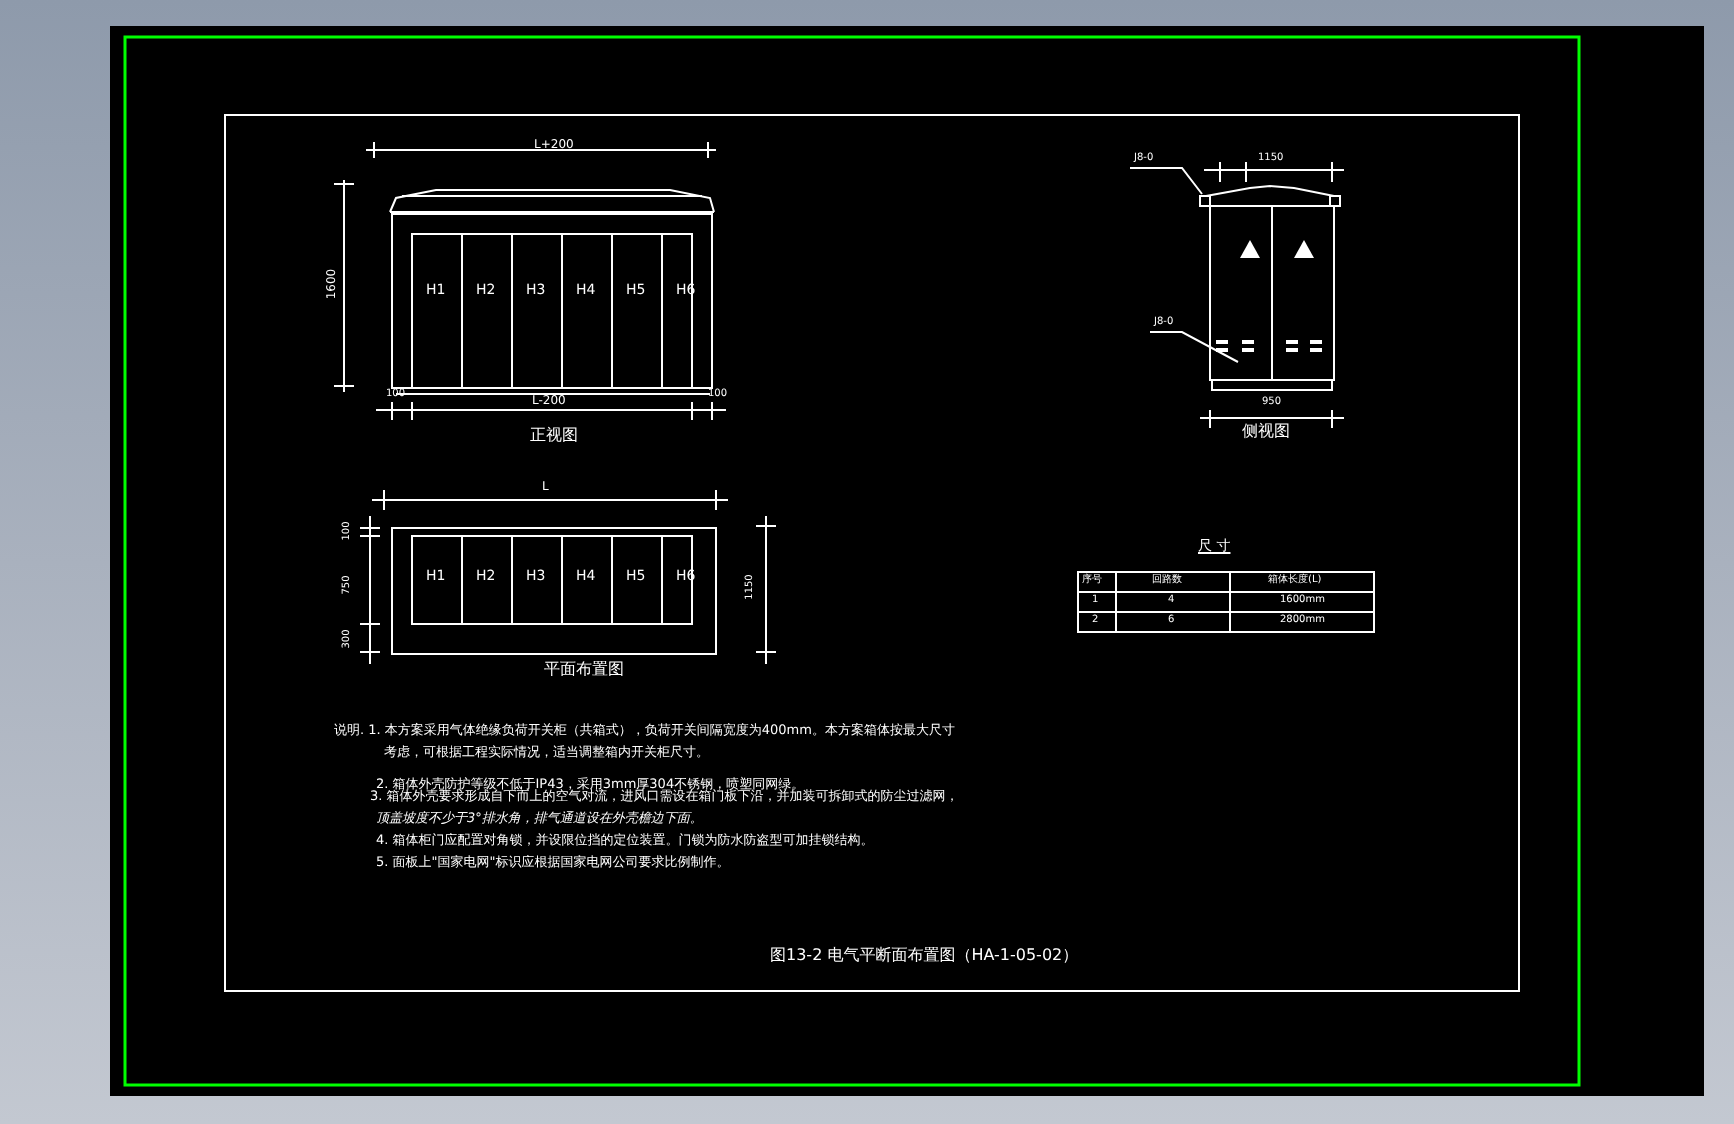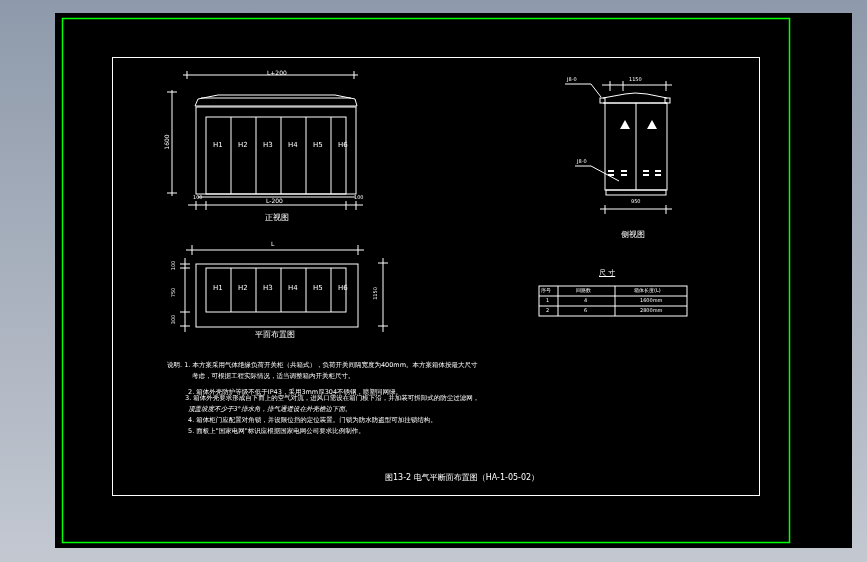--- a/index.html
+++ b/index.html
@@ -147,27 +147,27 @@
   <span class="txt" style="left:114px;top:304px;font-size:5px;transform:rotate(-90deg);">300</span>
   <span class="txt" style="left:314px;top:278px;font-size:5px;transform:rotate(-90deg);">1150</span>
   <div>
     <span class="txt" style="left:158px;top:272px;font-size:7px;">H1</span>
     <span class="txt" style="left:183px;top:272px;font-size:7px;">H2</span>
     <span class="txt" style="left:208px;top:272px;font-size:7px;">H3</span>
     <span class="txt" style="left:233px;top:272px;font-size:7px;">H4</span>
     <span class="txt" style="left:258px;top:272px;font-size:7px;">H5</span>
     <span class="txt" style="left:283px;top:272px;font-size:7px;">H6</span>
   </div>
-  <span class="txt" style="left:200px;top:318px;font-size:8px;">平面布置图</span>
+  <span class="txt" style="left:217px;top:318px;font-size:8px;">平面布置图</span>
 
   <span class="txt" style="left:512px;top:64px;font-size:5px;">J8-0</span>
   <span class="txt" style="left:574px;top:64px;font-size:5px;">1150</span>
   <span class="txt" style="left:522px;top:146px;font-size:5px;">J8-0</span>
   <span class="txt" style="left:576px;top:186px;font-size:5px;">950</span>
-  <span class="txt" style="left:566px;top:218px;font-size:8px;">侧视图</span>
+  <span class="txt" style="left:566px;top:199px;font-size:8px;">侧视图</span>
 
   <span class="txt" style="left:544px;top:257px;font-size:7px;text-decoration:underline;">尺  寸</span>
   <div>
     <span class="txt" style="left:486px;top:275px;font-size:5px;">序号</span>
     <span class="txt" style="left:521px;top:275px;font-size:5px;">回路数</span>
     <span class="txt" style="left:579px;top:275px;font-size:5px;">箱体长度(L)</span>
     <span class="txt" style="left:491px;top:285px;font-size:5px;">1</span>
     <span class="txt" style="left:529px;top:285px;font-size:5px;">4</span>
     <span class="txt" style="left:585px;top:285px;font-size:5px;">1600mm</span>
     <span class="txt" style="left:491px;top:295px;font-size:5px;">2</span>

